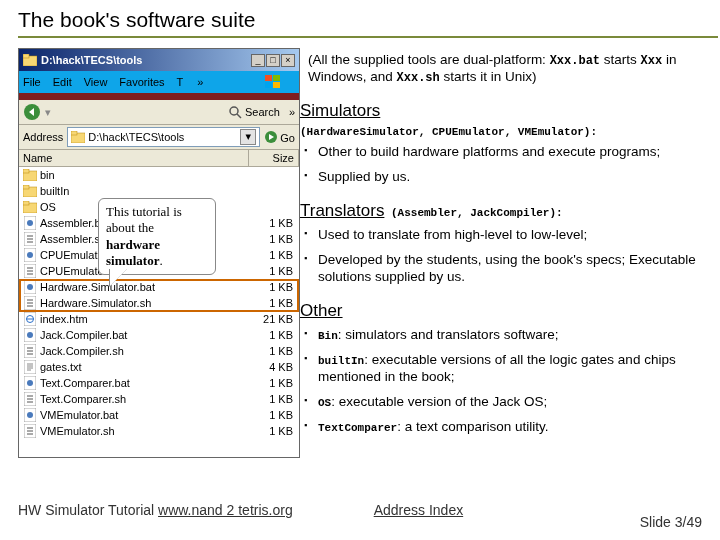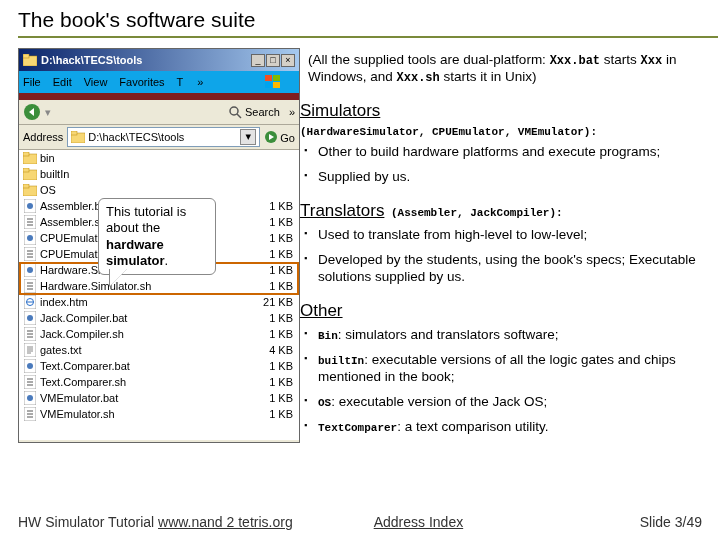--- a/index.html
+++ b/index.html
@@ -191,21 +191,21 @@
   }
   .callout-box {
     position: absolute;
     left: 98px;
     top: 198px;
     width: 102px;
     background: white;
     border: 1px solid #888;
     border-radius: 6px;
     padding: 5px 7px;
-    font-family: Liberation Sans, sans-serif;
+    font-family: Liberation Serif, serif;
     font-size: 13px;
     line-height: 1.25;
     z-index: 5;
     box-shadow: 0 0 0 rgba(0,0,0,0);
   }
   .callout-tail {
     position: absolute;
     left: 110px;
     top: 268px;
     width: 0;
@@ -259,21 +259,21 @@
     position: absolute;
     bottom: 10px;
     left: 18px;
     right: 18px;
     display: flex;
     font-size: 14px;
     color: #333;
   }
   .footer a { color: #333; text-decoration: underline; }
   .footer .mid { position: absolute; left: 52%; }
-  .footer .right-f { margin-left: auto; }
+  .footer .right-f { margin-left: auto; margin-top: 12px; }
   
   svg { display: block; }
 </style>
 </head>
 <body>
 
 <div class="slide">
   <div class="title">The book's software suite</div>
 
   <div class="content-row">
@@ -341,20 +341,24 @@
           <span class="dd">▾</span>
         </div>
         <span class="go-btn">
           <svg width="14" height="14">
               <circle cx="7" cy="7" r="6" fill="#3b8e3b"></circle>
               <path d="M5 4 L10 7 L5 10 Z" fill="white"></path>
             </svg>
           <span>Go</span>
         </span>
       </div>
+      <div class="listhead">
+        <div class="col-name">Name</div>
+        <div class="col-size">Size</div>
+      </div>
       <div class="filelist" id="filelist">
         <div class="highlight-row" style="top:112px;"></div>
       <div class="filerow">
             <span class="fi">
               <svg width="14" height="12">
                 <rect x="0" y="2" width="14" height="10" fill="#f7d774" stroke="#b8860b" stroke-width="0.5"></rect>
                 <rect x="0" y="0" width="6" height="4" fill="#f7d774" stroke="#b8860b" stroke-width="0.5"></rect>
               </svg>
             </span>
             <span class="fn">bin</span>

